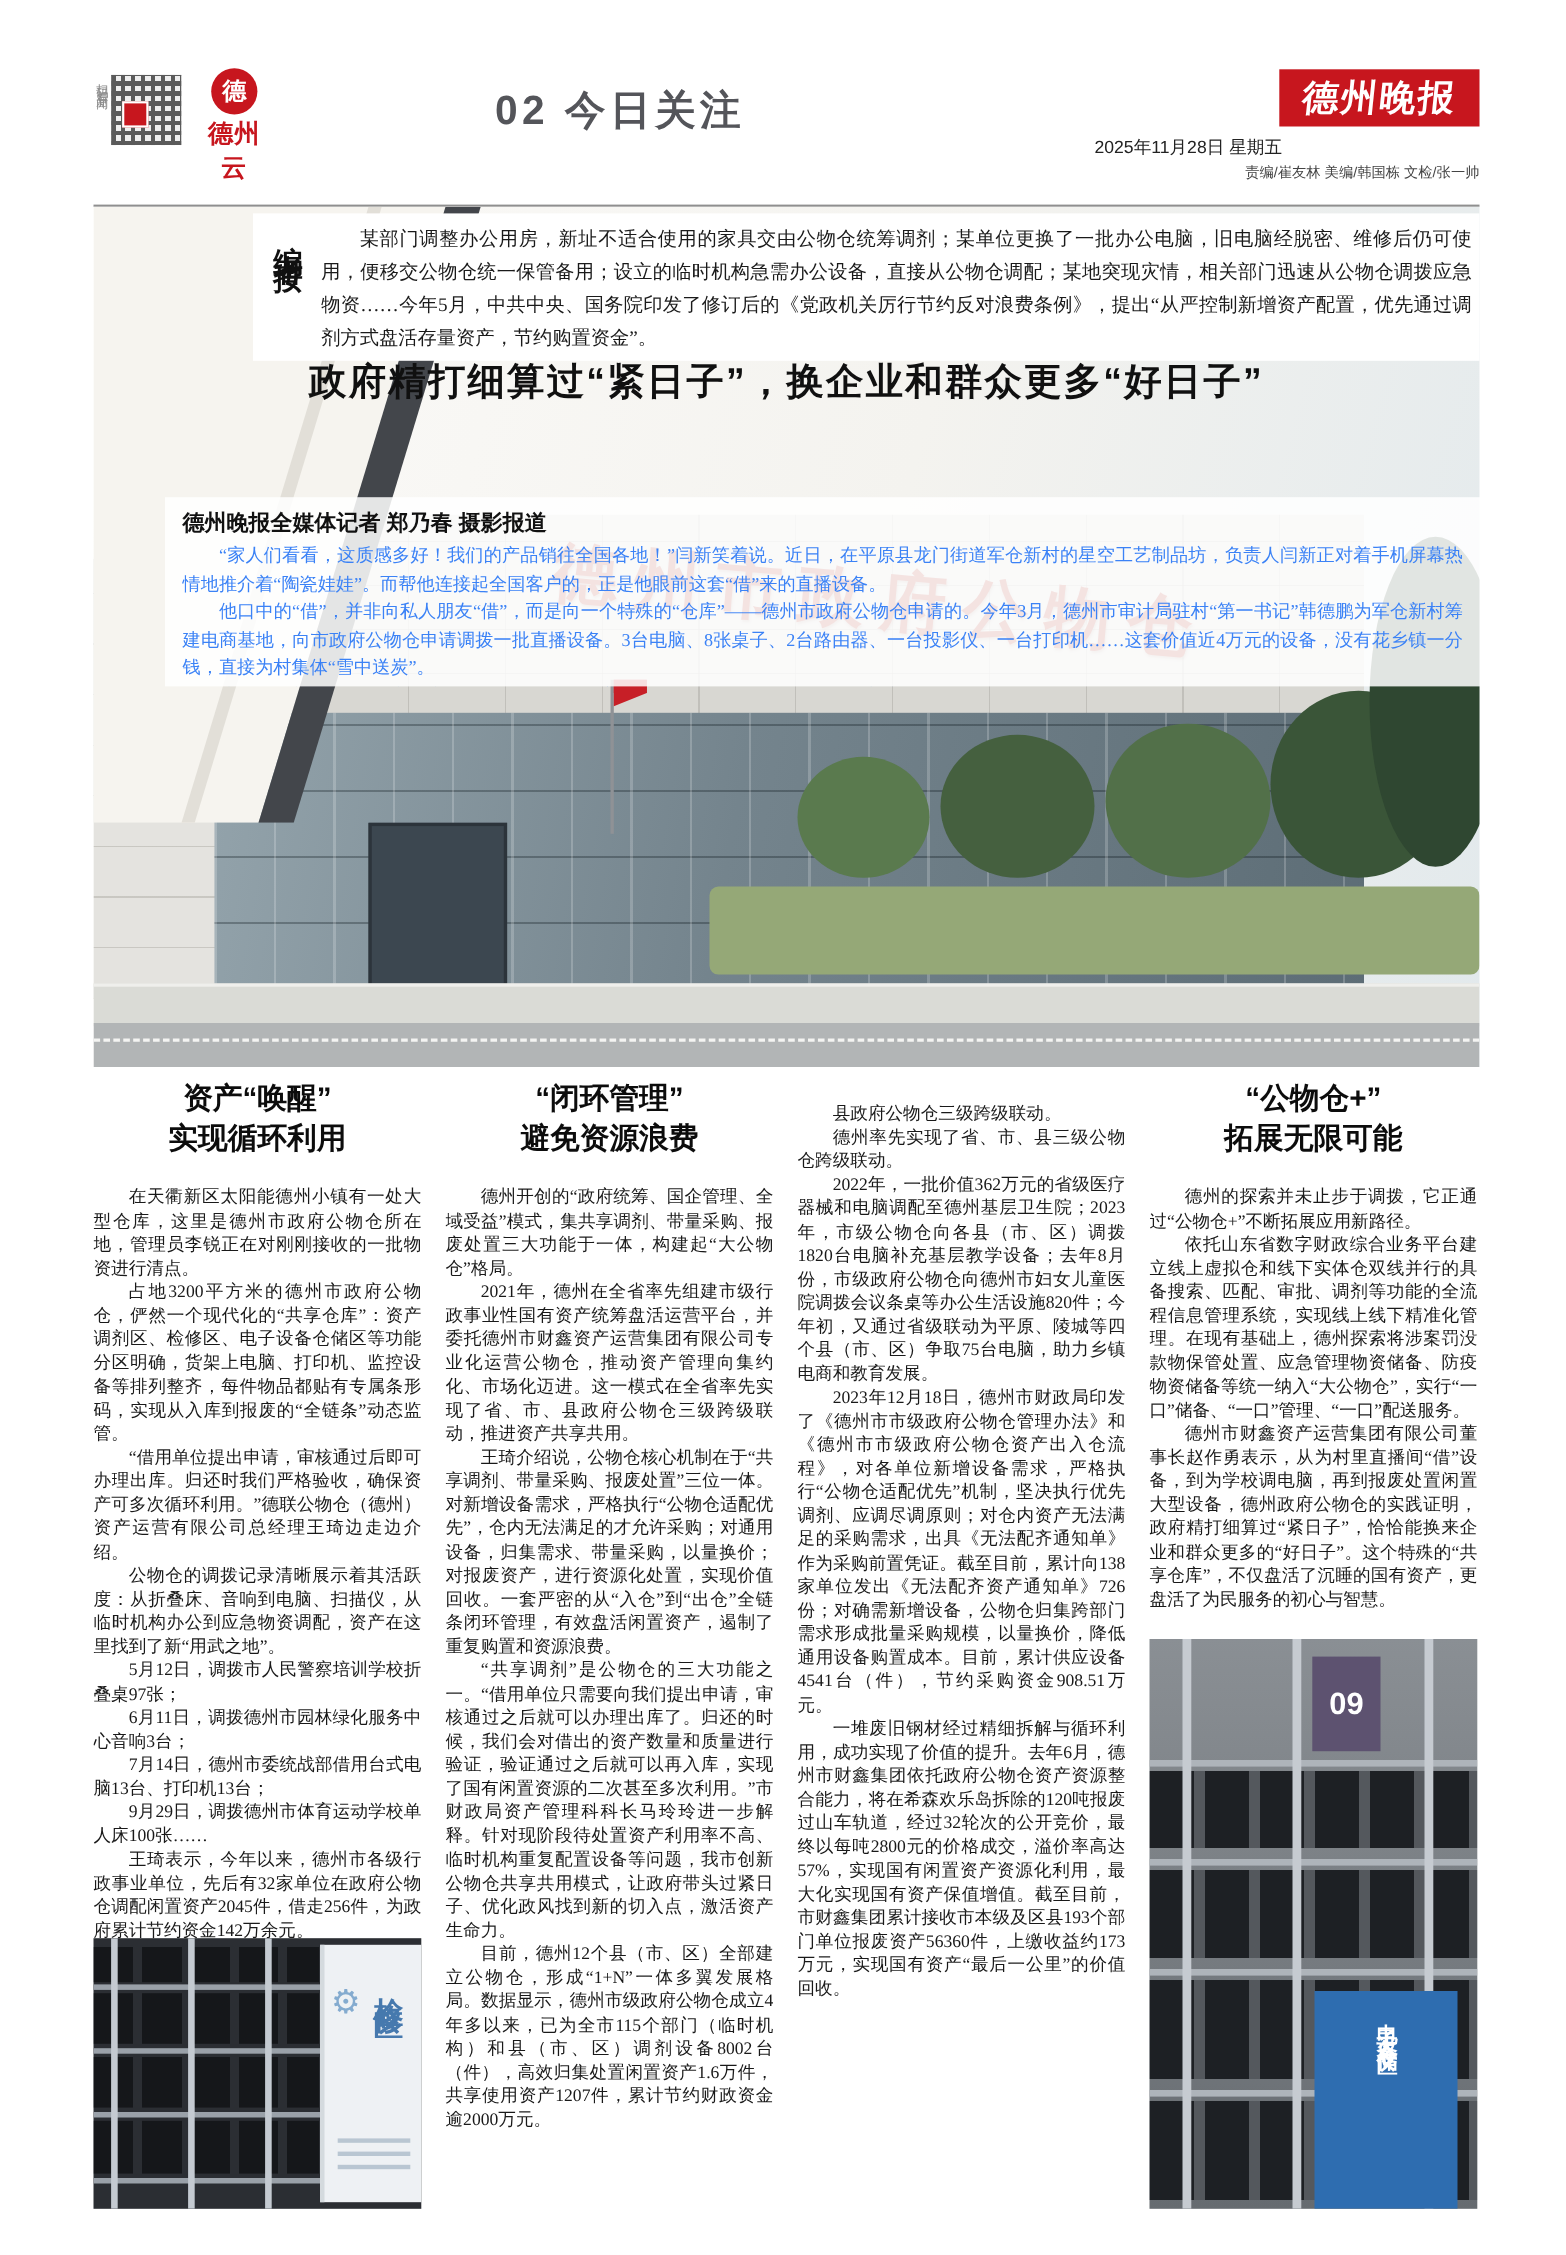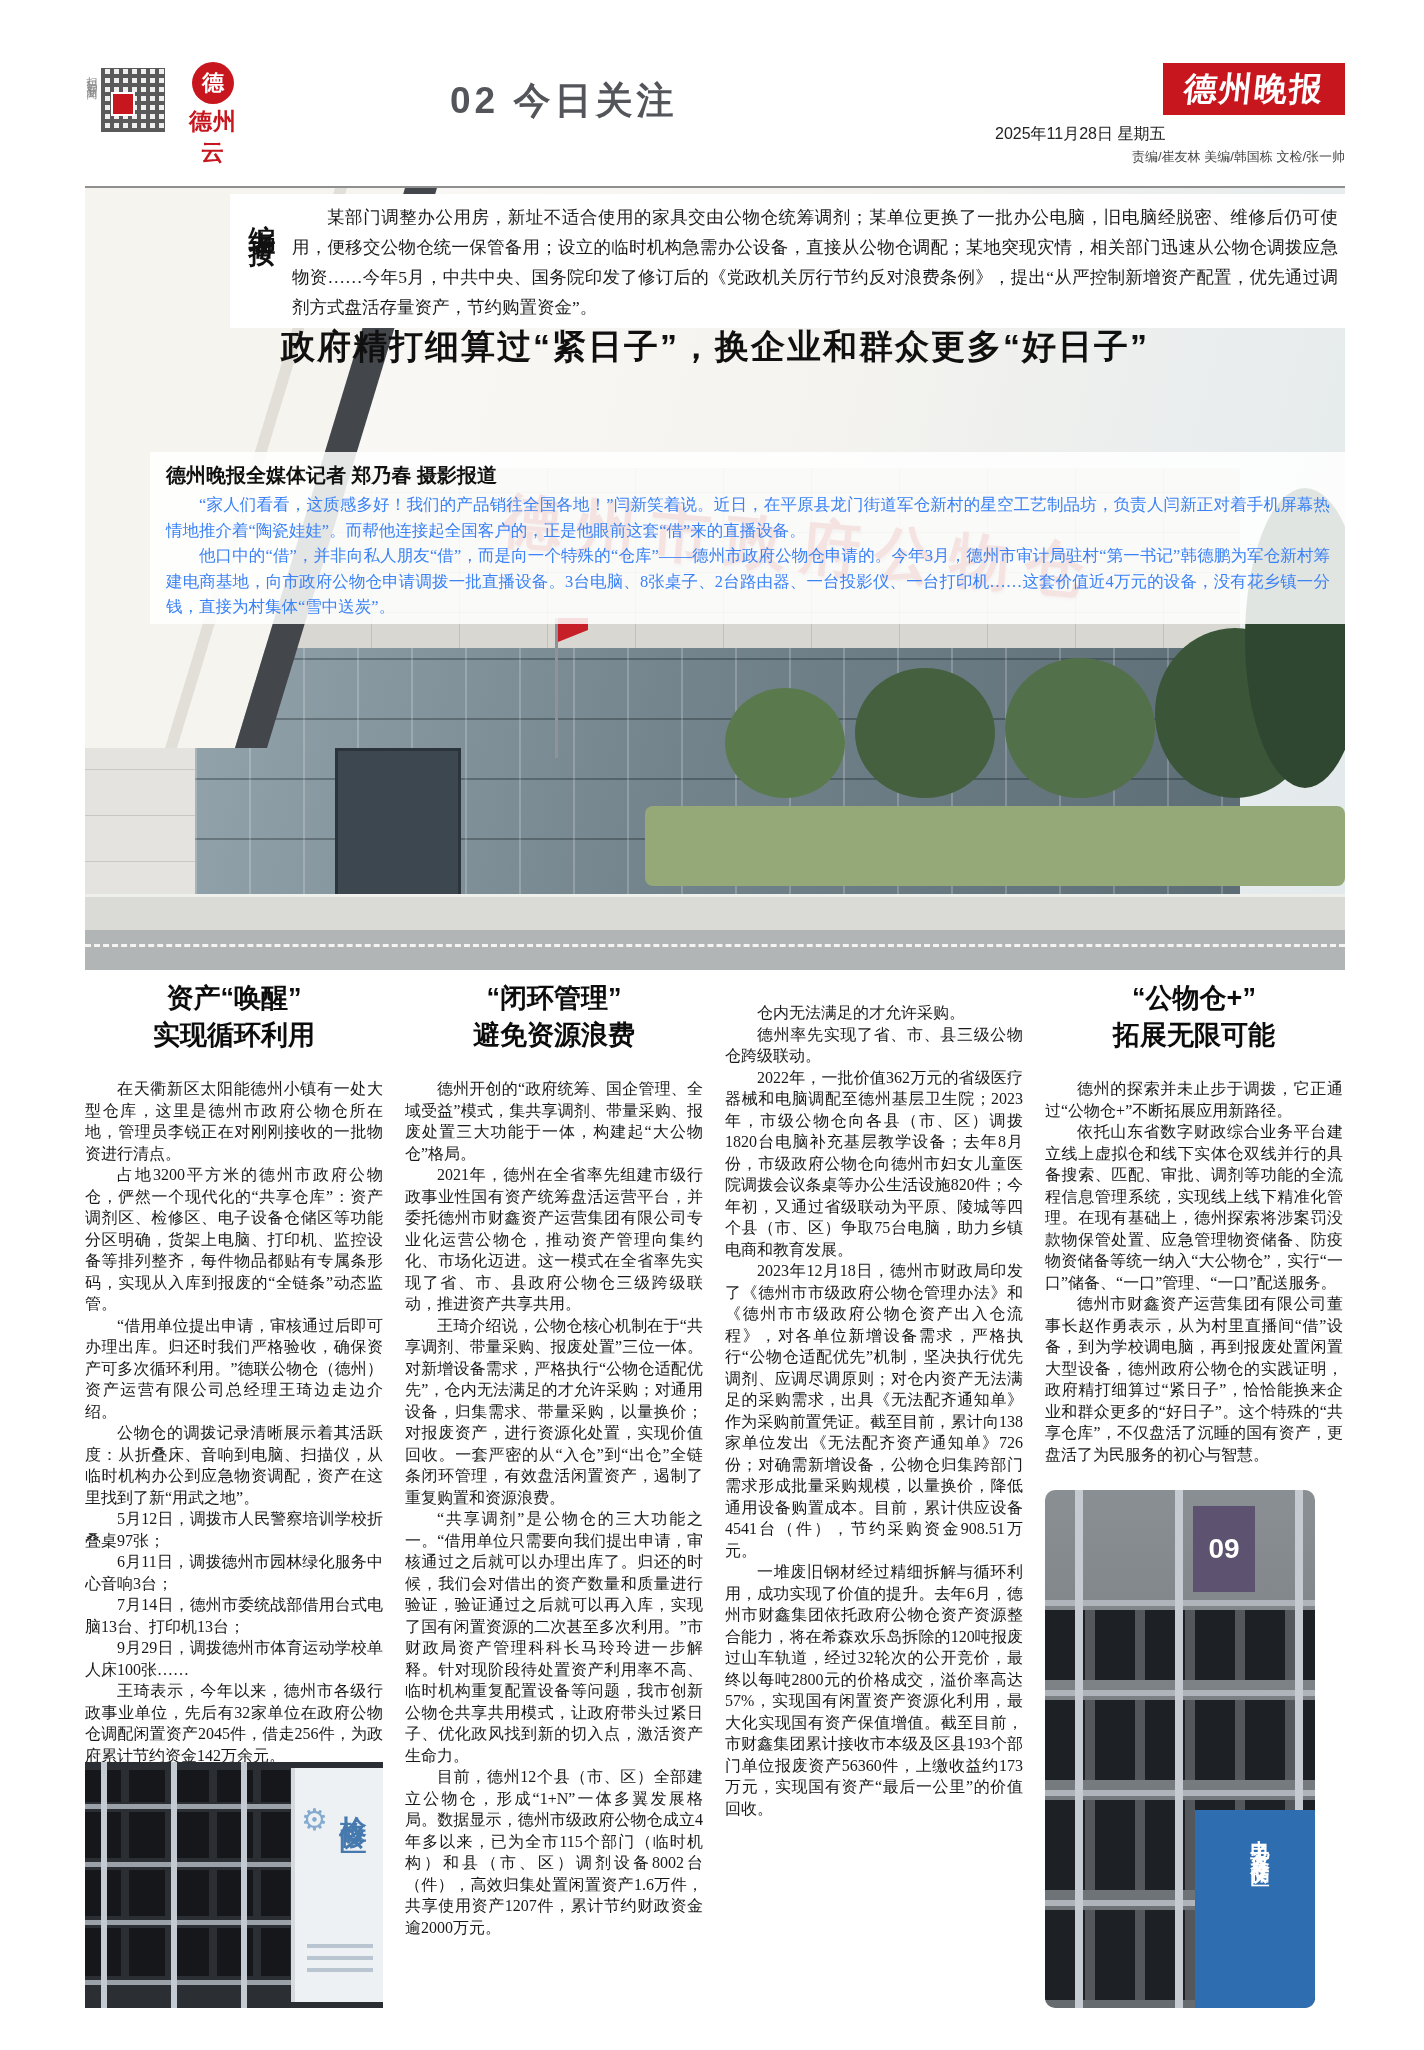--- a/index.html
+++ b/index.html
@@ -95,22 +95,22 @@
   .p1-beam{position:absolute;left:0;width:210px;height:5px;background:#9aa1a9;}
   .p1-strip{position:absolute;left:0;width:205px;
             background-image:repeating-linear-gradient(90deg,#15171a 0 36px,#2b2e33 36px 44px);}
   .p1-board{position:absolute;left:206px;top:6px;width:92px;height:234px;background:#eef1f4;
             border-left:4px solid #d4dade;}
   .p1-sign{position:absolute;left:40px;top:26px;writing-mode:vertical-rl;font-size:27px;font-weight:bold;
            color:#4679ae;letter-spacing:7px;font-family:"Liberation Sans",sans-serif;}
   .p1-gear{position:absolute;left:6px;top:34px;font-size:30px;color:#84abcf;}
   .p1-bar{position:absolute;left:12px;width:66px;height:4px;background:#b9c6d2;}
 
-  .photo4{position:absolute;left:0;top:512px;width:270px;height:518px;overflow:hidden;
-          background:linear-gradient(#8a8f94,#666b70);border-radius:10px;}
+  .photo4{position:absolute;left:0;top:512px;width:298px;height:518px;overflow:hidden;
+          background:linear-gradient(#8a8f94,#666b70);}
   .p4-post{position:absolute;top:0;width:8px;height:100%;background:#c6cbd1;}
   .p4-beam{position:absolute;left:0;width:100%;height:6px;background:#aeb4ba;}
   .p4-strip{position:absolute;left:0;width:100%;
             background-image:repeating-linear-gradient(90deg,#1d2024 0 40px,#54585d 40px 50px);}
   .p4-tag{position:absolute;left:148px;top:16px;width:62px;height:86px;background:#5d5270;color:#fff;
           font-size:28px;font-weight:bold;text-align:center;line-height:86px;
           font-family:"Liberation Sans",sans-serif;}
   .p4-sign{position:absolute;left:150px;top:320px;width:130px;height:198px;background:#2e6db0;
            display:flex;align-items:flex-start;justify-content:center;padding-top:14px;box-sizing:border-box;}
   .p4-sign-text{writing-mode:vertical-rl;color:#fff;font-size:19px;font-weight:bold;letter-spacing:5px;
@@ -223,21 +223,21 @@
         <p class="cp">德州开创的“政府统筹、国企管理、全域受益”模式，集共享调剂、带量采购、报废处置三大功能于一体，构建起“大公物仓”格局。</p>
         <p class="cp">2021年，德州在全省率先组建市级行政事业性国有资产统筹盘活运营平台，并委托德州市财鑫资产运营集团有限公司专业化运营公物仓，推动资产管理向集约化、市场化迈进。这一模式在全省率先实现了省、市、县政府公物仓三级跨级联动，推进资产共享共用。</p>
         <p class="cp">王琦介绍说，公物仓核心机制在于“共享调剂、带量采购、报废处置”三位一体。对新增设备需求，严格执行“公物仓适配优先”，仓内无法满足的才允许采购；对通用设备，归集需求、带量采购，以量换价；对报废资产，进行资源化处置，实现价值回收。一套严密的从“入仓”到“出仓”全链条闭环管理，有效盘活闲置资产，遏制了重复购置和资源浪费。</p>
         <p class="cp">“共享调剂”是公物仓的三大功能之一。“借用单位只需要向我们提出申请，审核通过之后就可以办理出库了。归还的时候，我们会对借出的资产数量和质量进行验证，验证通过之后就可以再入库，实现了国有闲置资源的二次甚至多次利用。”市财政局资产管理科科长马玲玲进一步解释。针对现阶段待处置资产利用率不高、临时机构重复配置设备等问题，我市创新公物仓共享共用模式，让政府带头过紧日子、优化政风找到新的切入点，激活资产生命力。</p>
         <p class="cp">目前，德州12个县（市、区）全部建立公物仓，形成“1+N”一体多翼发展格局。数据显示，德州市级政府公物仓成立4年多以来，已为全市115个部门（临时机构）和县（市、区）调剂设备8002台（件），高效归集处置闲置资产1.6万件，共享使用资产1207件，累计节约财政资金逾2000万元。</p>
       </div>
     </div>
 
     <div class="col" style="left:640px;">
       <div class="col-text" style="height:940px;">
-        <p class="cp">仓内无法满足的才允许采购。</p>
+        <p class="cp">县政府公物仓三级跨级联动。</p>
         <p class="cp">德州率先实现了省、市、县三级公物仓跨级联动。</p>
         <p class="cp">2022年，一批价值362万元的省级医疗器械和电脑调配至德州基层卫生院；2023年，市级公物仓向各县（市、区）调拨1820台电脑补充基层教学设备；去年8月份，市级政府公物仓向德州市妇女儿童医院调拨会议条桌等办公生活设施820件；今年初，又通过省级联动为平原、陵城等四个县（市、区）争取75台电脑，助力乡镇电商和教育发展。</p>
         <p class="cp">2023年12月18日，德州市财政局印发了《德州市市级政府公物仓管理办法》和《德州市市级政府公物仓资产出入仓流程》，对各单位新增设备需求，严格执行“公物仓适配优先”机制，坚决执行优先调剂、应调尽调原则；对仓内资产无法满足的采购需求，出具《无法配齐通知单》作为采购前置凭证。截至目前，累计向138家单位发出《无法配齐资产通知单》726份；对确需新增设备，公物仓归集跨部门需求形成批量采购规模，以量换价，降低通用设备购置成本。目前，累计供应设备4541台（件），节约采购资金908.51万元。</p>
         <p class="cp">一堆废旧钢材经过精细拆解与循环利用，成功实现了价值的提升。去年6月，德州市财鑫集团依托政府公物仓资产资源整合能力，将在希森欢乐岛拆除的120吨报废过山车轨道，经过32轮次的公开竞价，最终以每吨2800元的价格成交，溢价率高达57%，实现国有闲置资产资源化利用，最大化实现国有资产保值增值。截至目前，市财鑫集团累计接收市本级及区县193个部门单位报废资产56360件，上缴收益约173万元，实现国有资产“最后一公里”的价值回收。</p>
       </div>
     </div>
 
     <div class="col" style="left:960px;">
       <div class="col-heading">
         <span>“公物仓+”</span>

